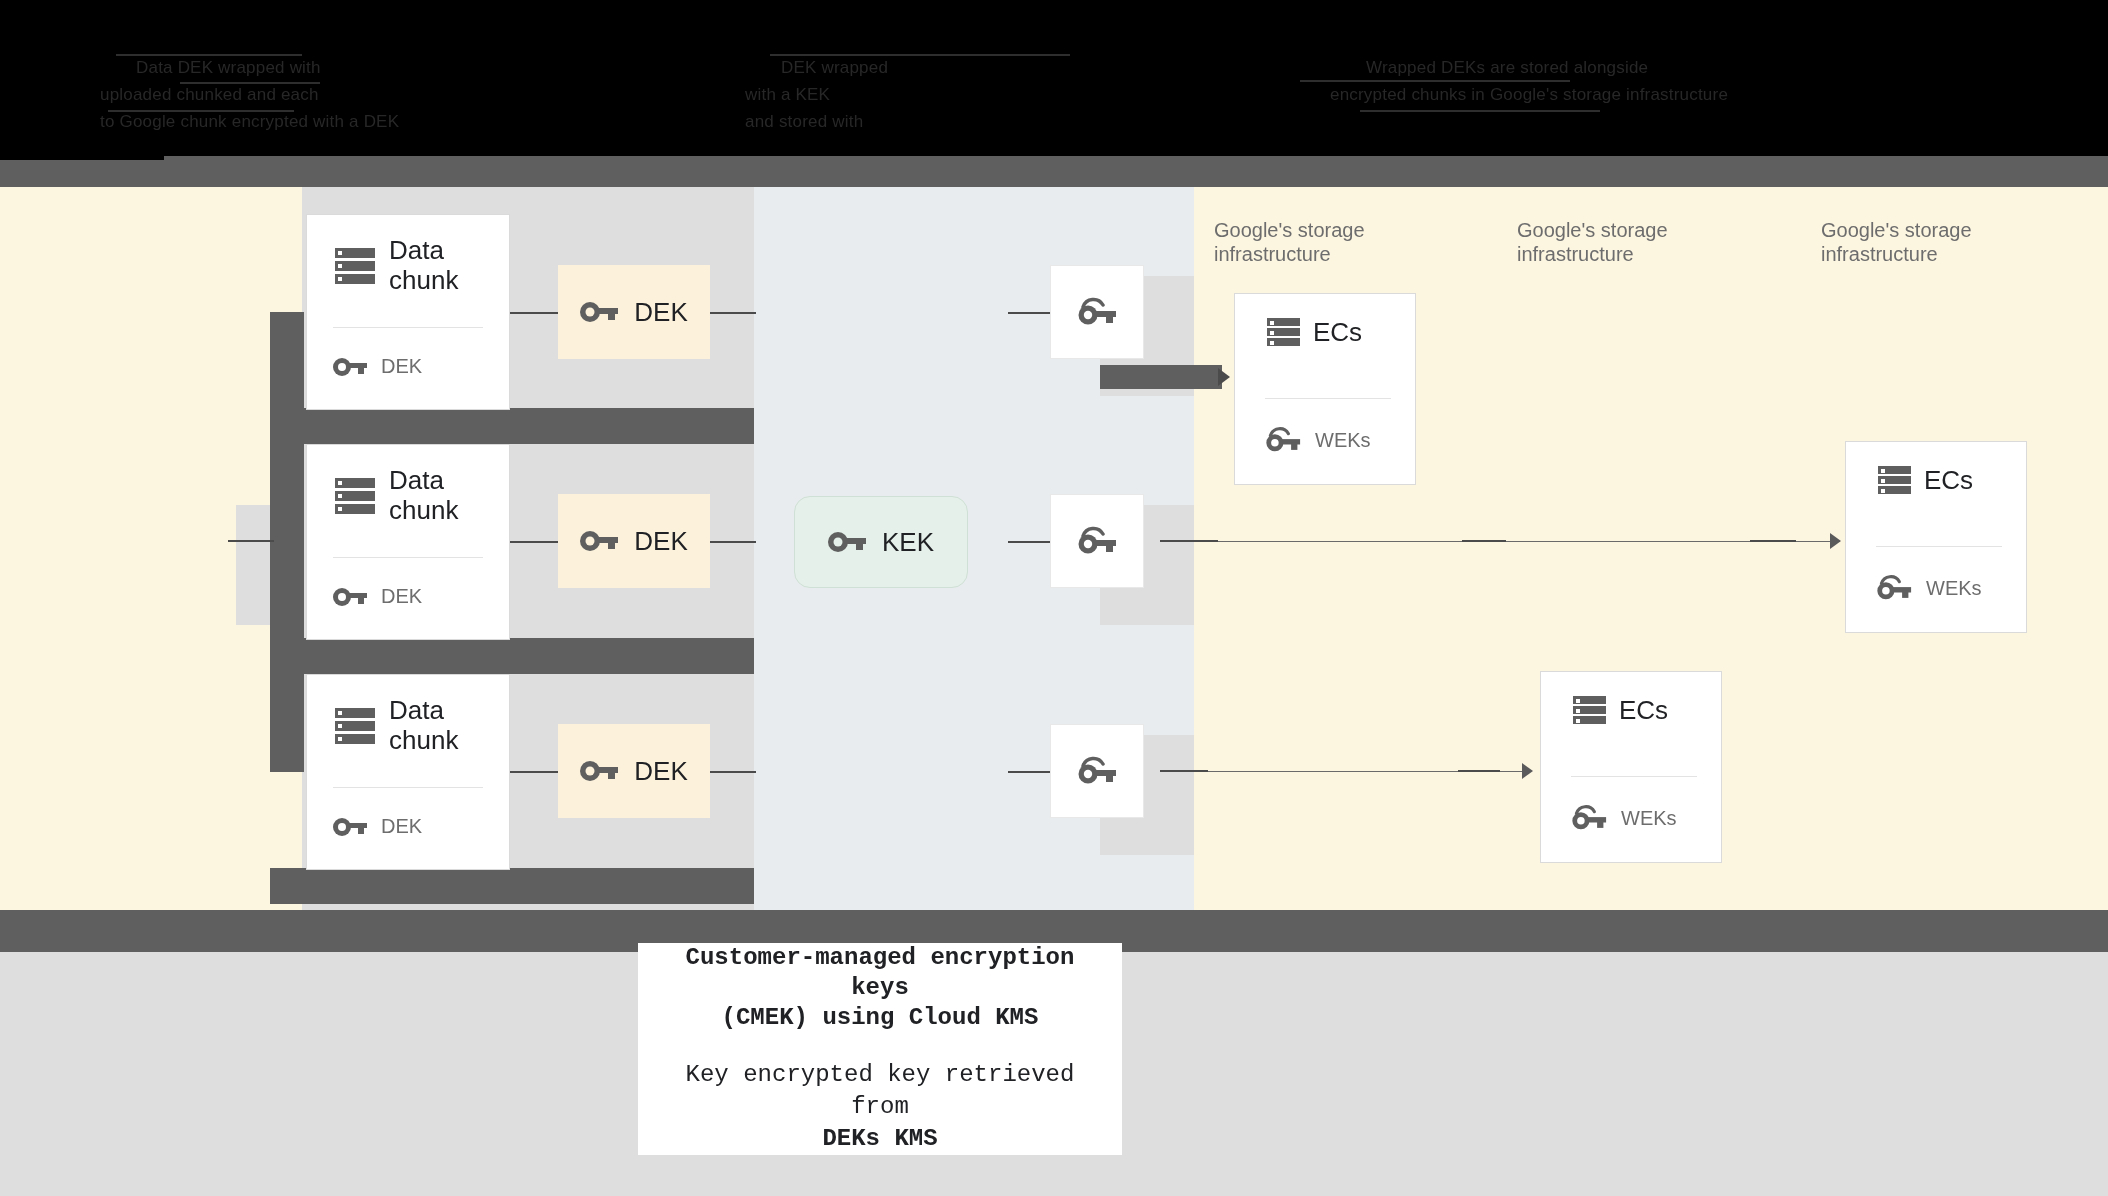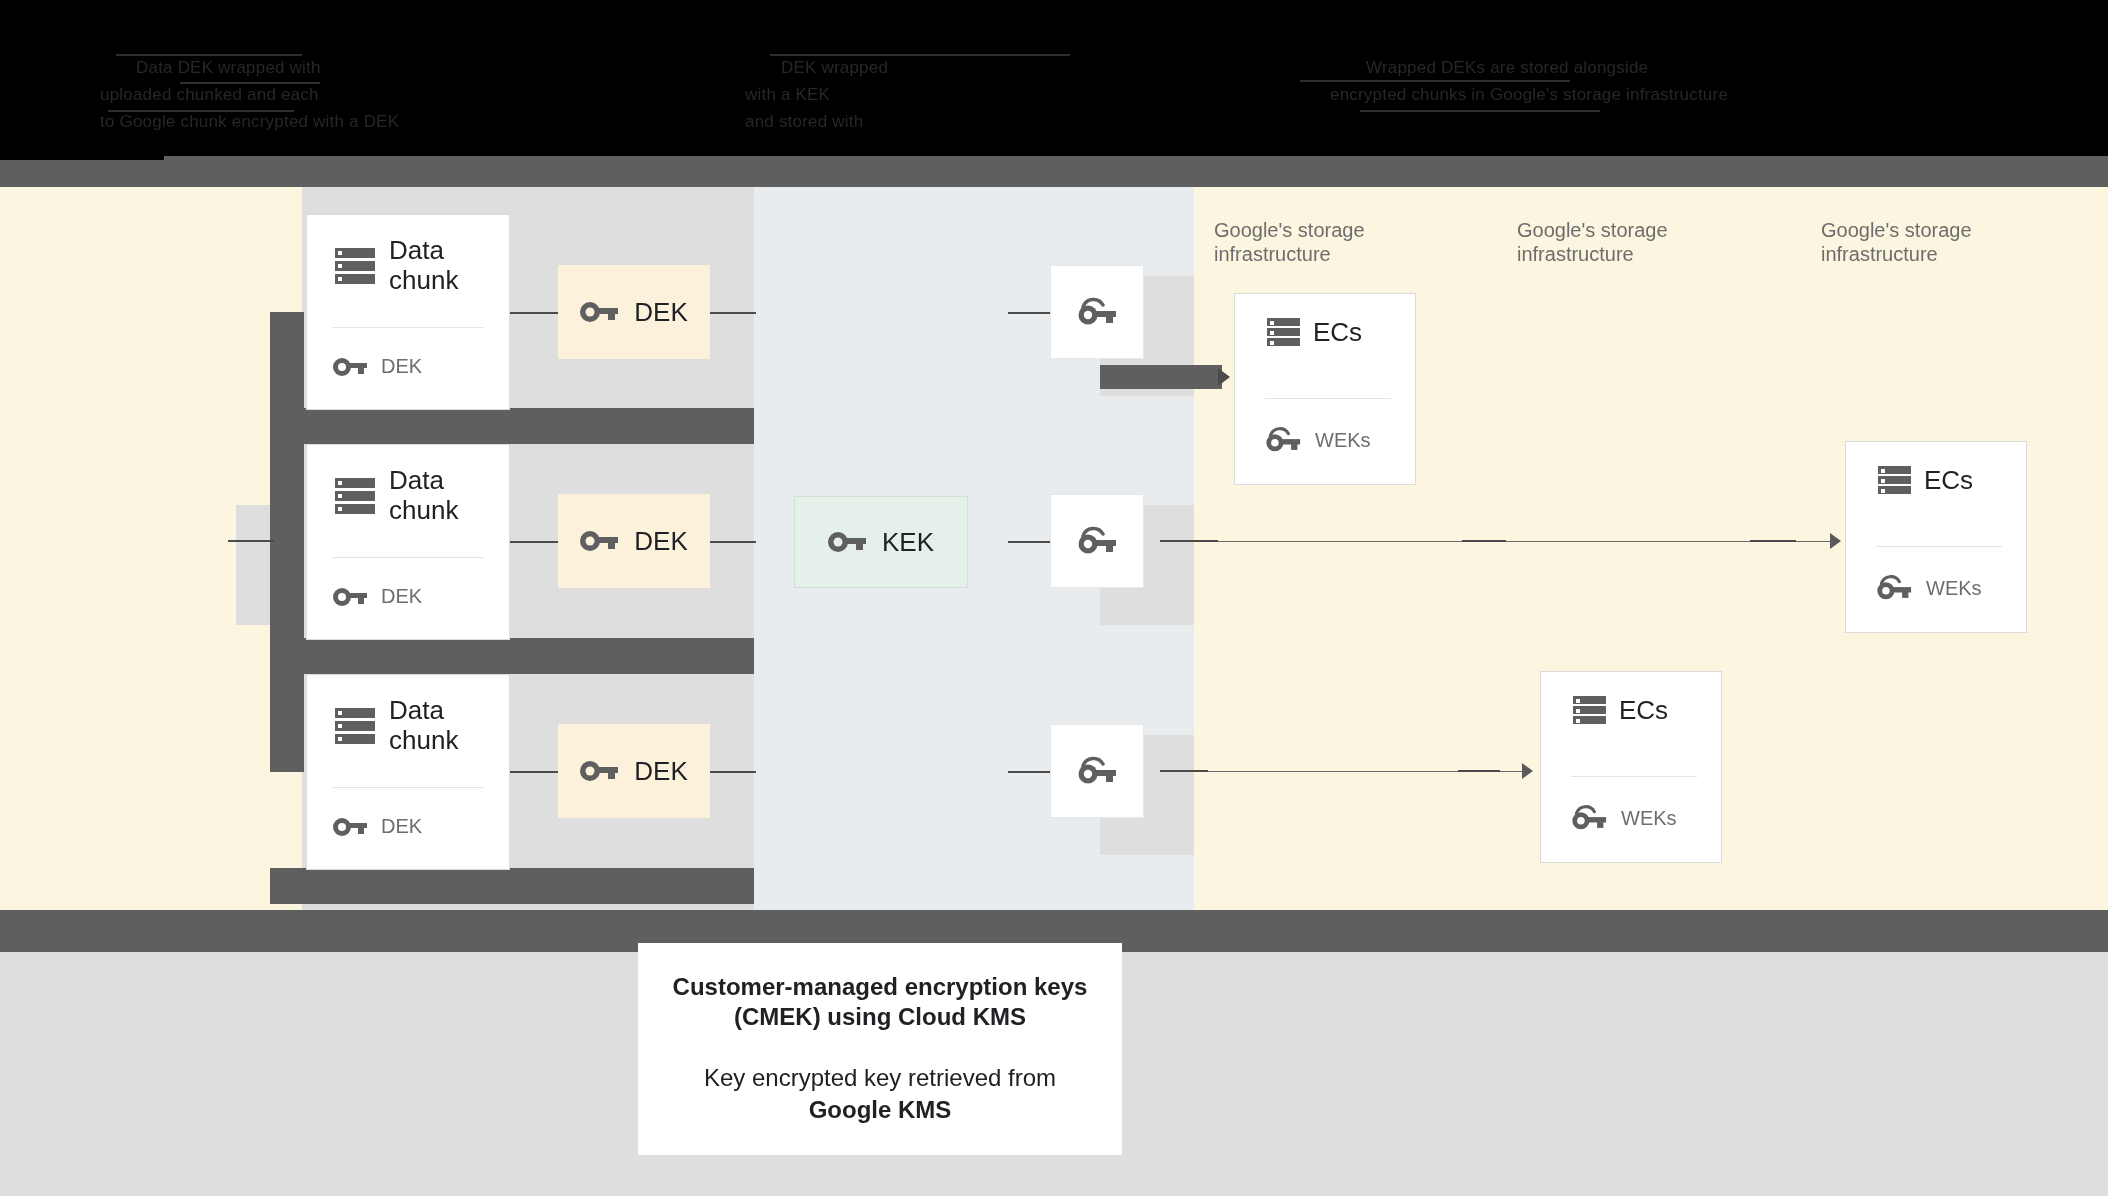--- a/index.html
+++ b/index.html
@@ -232,21 +232,21 @@
       <svg width="38" height="24" viewBox="0 0 38 24">
           <circle cx="10" cy="12" r="10" fill="#5f5f5f"></circle>
           <circle cx="10" cy="12" r="4.5" fill="#fcf2dc"></circle>
           <rect x="18" y="8" width="20" height="6" fill="#5f5f5f"></rect>
           <rect x="28" y="12" width="7" height="8" fill="#5f5f5f"></rect>
         </svg>
     </span>
     <span class="kl">DEK</span>
   </div>
 
-  <div class="keybox box-kek" style="left:794px;top:496px;width:174px;height:92px;">
+  <div class="keybox box-kek" style="left:794px;top:496px;width:174px;height:92px;border-radius:16px;">
     <span class="ico-key">
       <svg width="38" height="24" viewBox="0 0 38 24">
           <circle cx="10" cy="12" r="10" fill="#5f5f5f"></circle>
           <circle cx="10" cy="12" r="4.5" fill="#e4f0e9"></circle>
           <rect x="18" y="8" width="20" height="6" fill="#5f5f5f"></rect>
           <rect x="28" y="12" width="7" height="8" fill="#5f5f5f"></rect>
         </svg>
     </span>
     <span class="kl">KEK</span>
   </div>
@@ -362,26 +362,26 @@
           <rect x="29" y="18" width="7" height="8" fill="#5f5f5f"></rect>
         </svg>
       </span>
       <span class="sub">WEKs</span>
     </div>
   </div>
 
   <div class="footer-bar"></div>
   <div class="footer-bg"></div>
 
-  <div class="caption" style="left:638px;top:943px;width:484px;height:212px;">
+  <div class="caption" style="left:638px;top:943px;width:484px;height:212px;font-family:Liberation Mono, monospace;">
     <div class="cap-b">Customer-managed encryption keys</div>
     <div class="cap-b">(CMEK) using Cloud KMS</div>
     <div class="cap-gap"></div>
     <div class="cap-n">Key encrypted key retrieved from</div>
-    <div class="cap-n"><b>Google KMS</b></div>
+    <div class="cap-n"><b>DEKs KMS</b></div>
   </div>
 
   <div class="hdr-black"></div>
   <div class="hdr-rows">
     <div class="hdr-line hdr-col1 hl0">Data        DEK wrapped with</div>
     <div class="hdr-line hdr-col1 hl1">uploaded    chunked and each</div>
     <div class="hdr-line hdr-col1 hl2">to Google    chunk encrypted with a DEK</div>
     <div class="hdr-line hdr-col2 hl0">DEK wrapped</div>
     <div class="hdr-line hdr-col2 hl1">with a KEK</div>
     <div class="hdr-line hdr-col2 hl2">and stored with</div>

